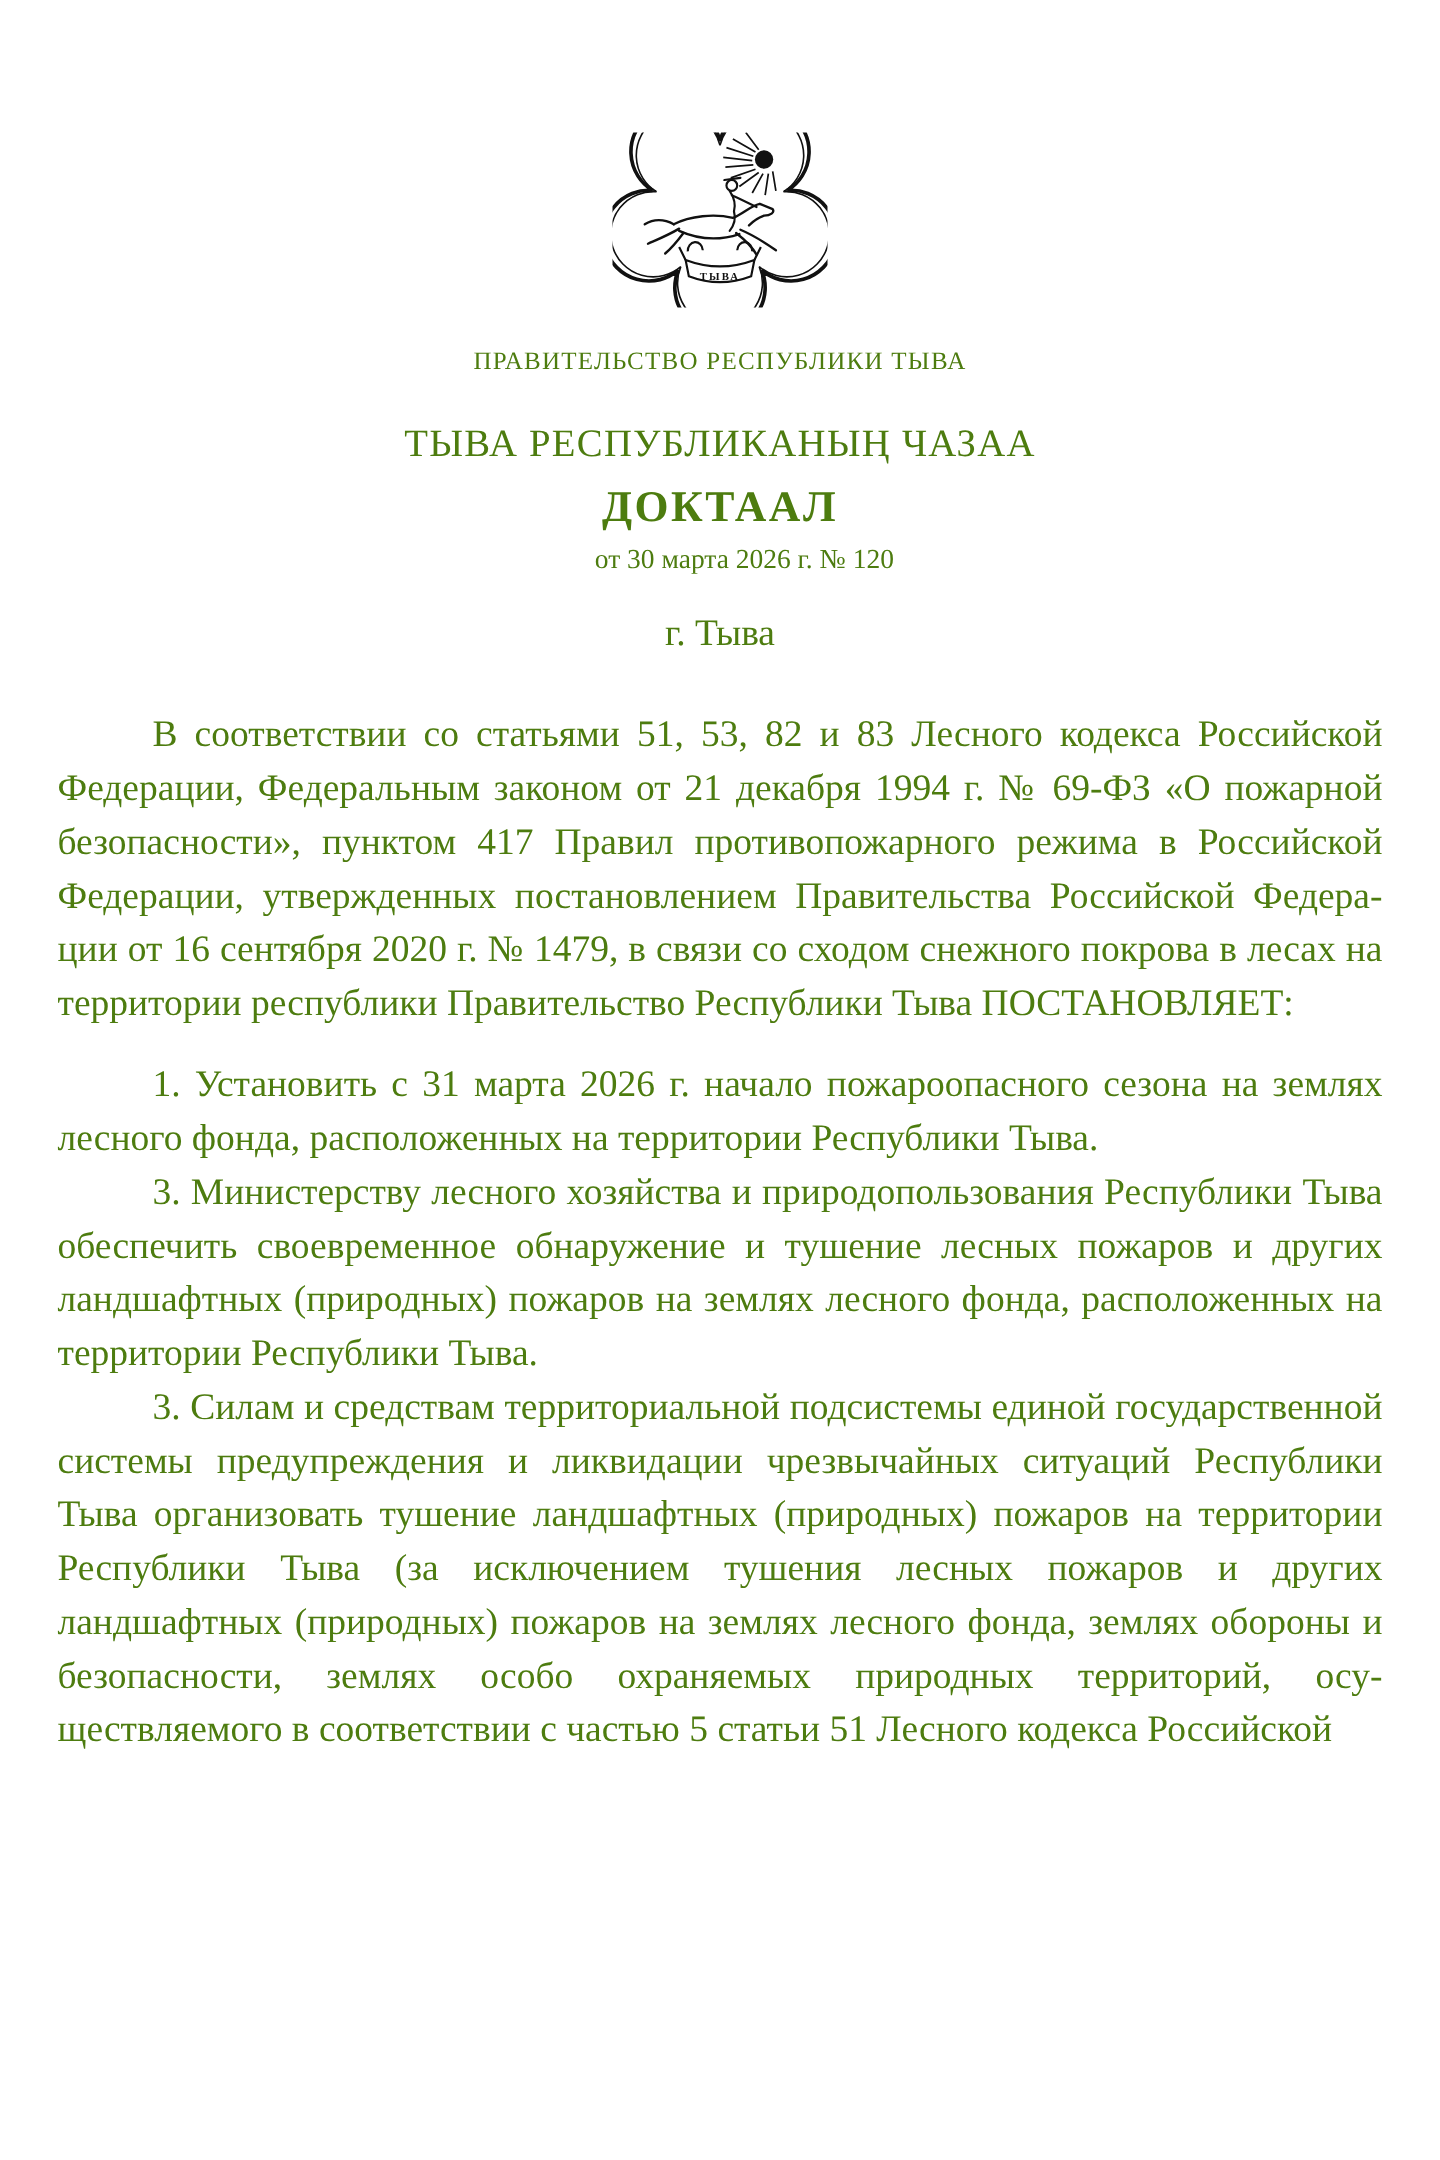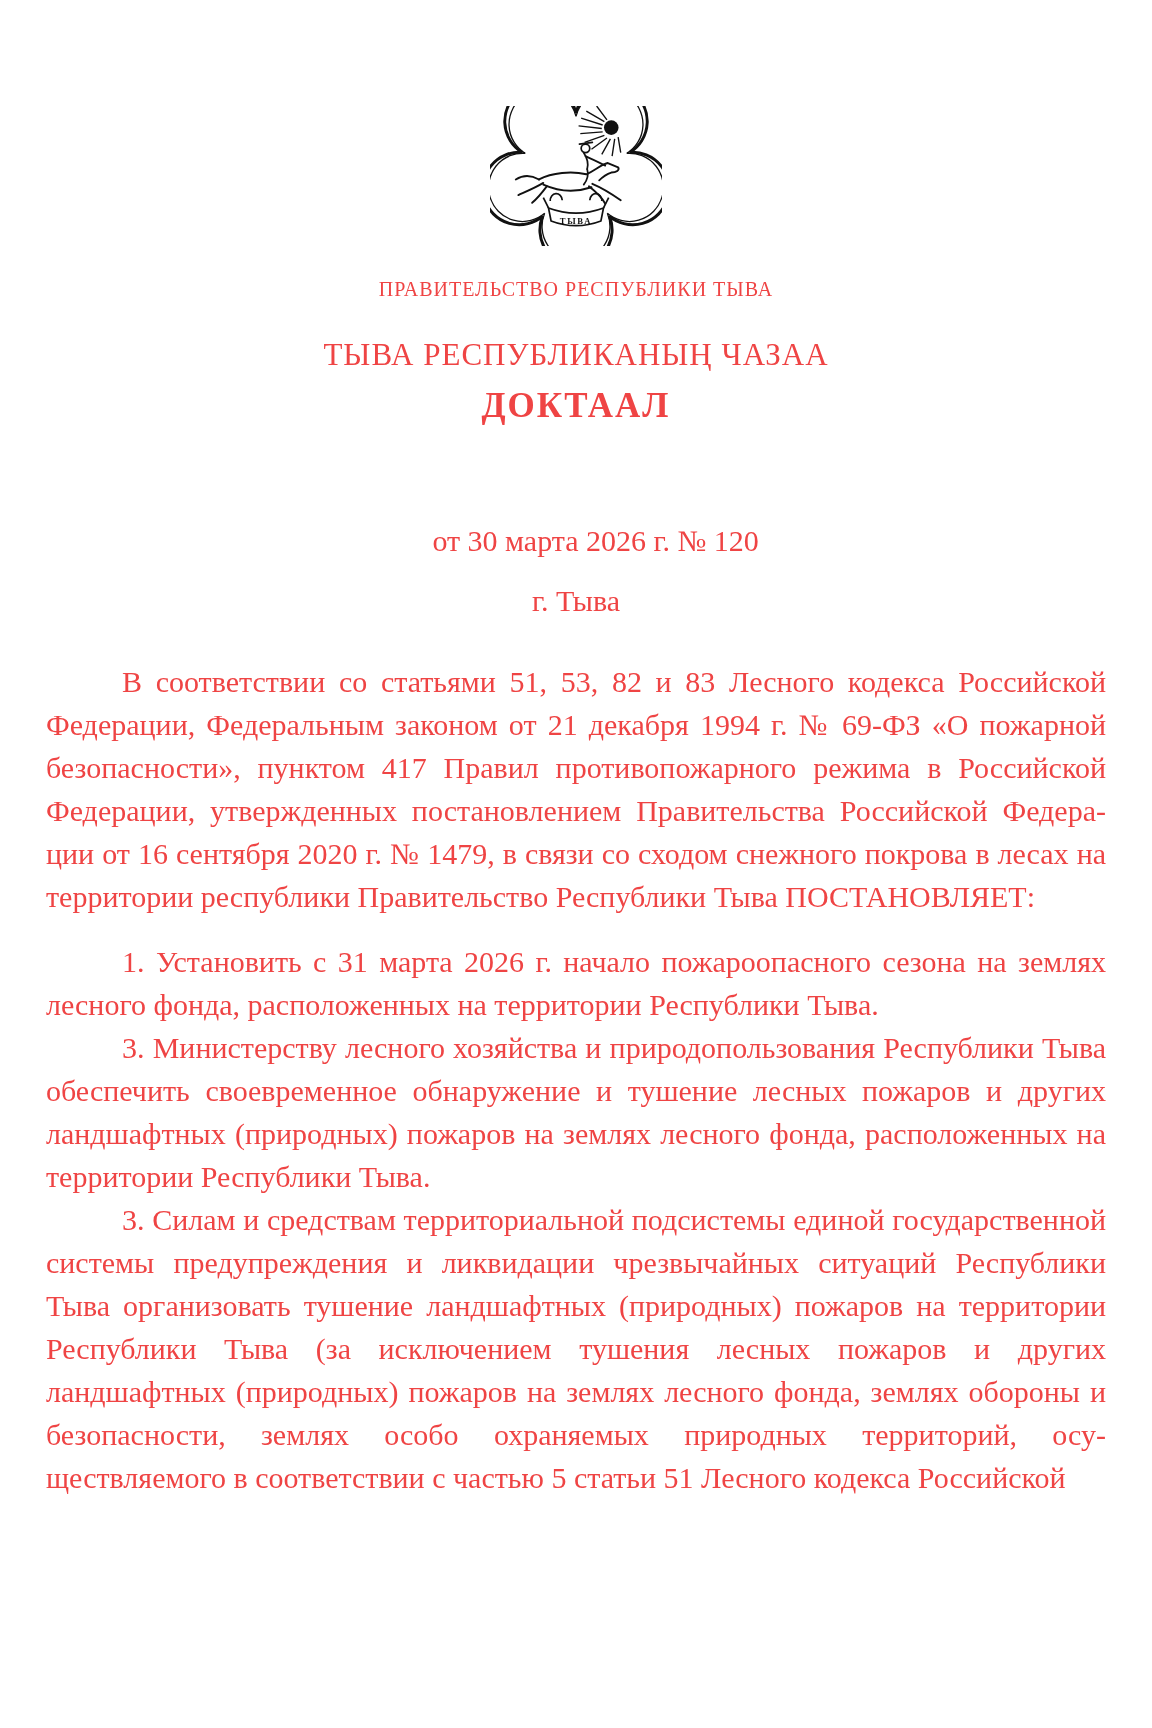--- a/index.html
+++ b/index.html
@@ -2,21 +2,21 @@
 <html lang="ru"><head>
 <meta charset="utf-8">
 <style>
   html,body{margin:0;padding:0;background:#ffffff;}
   .page{
     position:relative;
     width:1152px;
     height:1728px;
     margin:0 auto;
     background:#ffffff;
-    color:#ef4444;
+    color:#4d7c0f;
     font-family:"Liberation Serif","DejaVu Serif",serif;
     overflow:hidden;
     box-sizing:border-box;
   }
   .emblem{
     display:block;
     margin:106px auto 0 auto;
     width:172px;
     height:140px;
   }
@@ -42,22 +42,21 @@
   }
   .doc-type-tyv{
     margin-top:10px;
     font-size:35px;
     line-height:44px;
     font-weight:bold;
     letter-spacing:2px;
     font-family:Liberation Serif, serif;
   }
   .date-line{
-    margin-top:94px;
-    font-size:30px;
+    font-size:22px;
     line-height:38px;
     padding-left:39px;
   }
   .place-line{
     margin-top:22px;
     font-size:30px;
     line-height:38px;
   }
   .subject{
     margin-top:46px;

